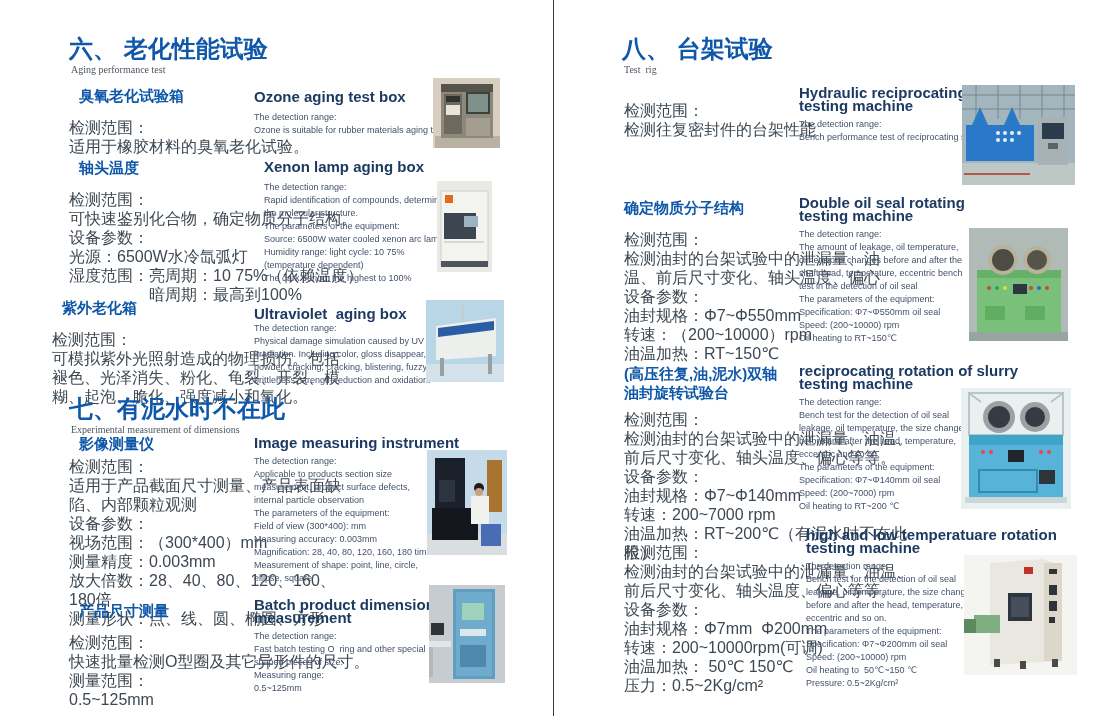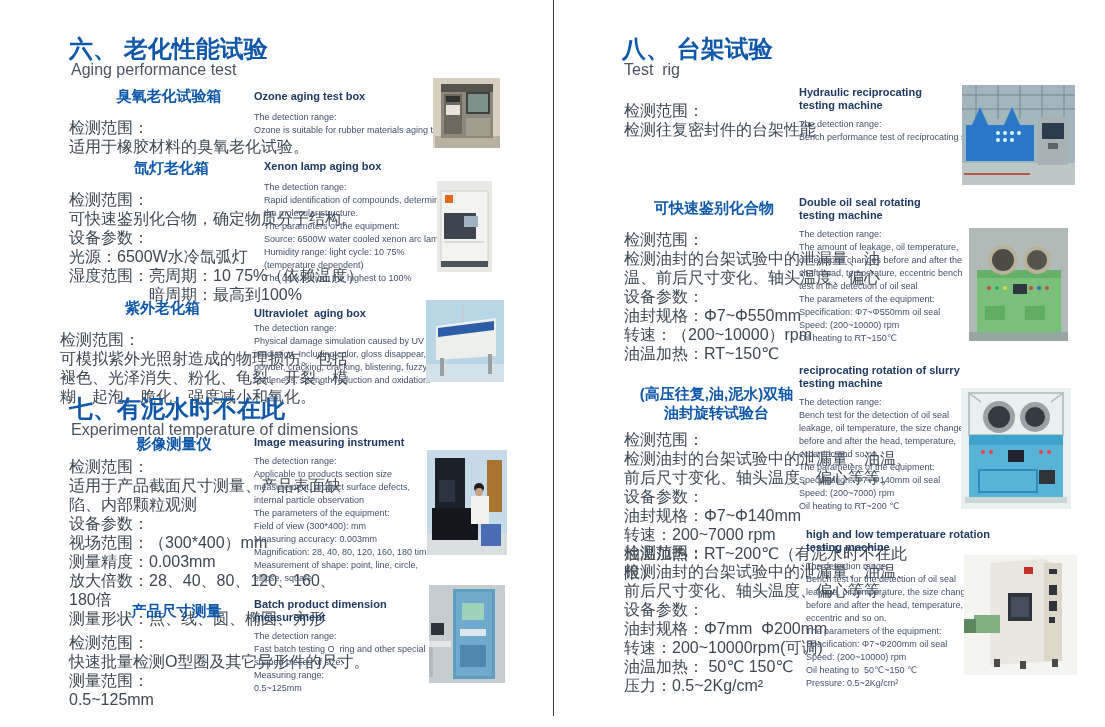--- a/index.html
+++ b/index.html
@@ -3,25 +3,25 @@
 <meta charset="utf-8">
 <style>
   html,body{margin:0;padding:0;}
   body{
     width:1105px;height:727px;position:relative;background:#ffffff;
     font-family:"Liberation Sans","DejaVu Sans",sans-serif;overflow:hidden;
   }
   .abs{position:absolute;margin-left:12px;}
   .divider{position:absolute;left:553px;top:0;width:1px;height:716px;background:#3a3a3a;}
   .sec-title{font-size:24px;font-weight:bold;color:#0e57a9;line-height:26px;margin:0;white-space:pre;}
-  .sec-sub{font-size:16px;color:#4b5560;line-height:11px;margin:2px 0 0 2px;white-space:pre;}
-  .cn-title{font-size:15px;font-weight:bold;color:#0e57a9;line-height:19px;margin:0 0 0 10px;white-space:pre;text-align:center;}
+  .sec-sub{font-size:10px;color:#4b5560;line-height:11px;margin:2px 0 0 2px;white-space:pre;font-family:Liberation Serif, serif;}
+  .cn-title{font-size:15px;font-weight:bold;color:#0e57a9;line-height:19px;margin:0 0 0 10px;white-space:pre;}
   .rp .cn-title{margin-left:0;}
   .cn-body{font-size:16px;color:#3d4852;line-height:19px;margin:13px 0 0 0;white-space:pre;}
-  .en-title{font-size:11px;font-weight:bold;color:#1d3a63;line-height:13px;margin:0;white-space:pre;}
+  .en-title{font-size:15px;font-weight:bold;color:#1d3a63;line-height:13px;margin:0;white-space:pre;}
   .en-body{font-size:9px;color:#44516b;line-height:13px;margin:8px 0 0 0;white-space:pre;}
   .en-body.tight{margin-top:2px;}
   .en-body.m6{margin-top:6px;}
   .photo{position:absolute;overflow:hidden;}
   .photo svg{display:block;width:100%;height:100%;}
 </style>
 </head>
 <body>
 
 <div class="divider"></div>
@@ -52,21 +52,21 @@
       <rect x="11" y="16" width="18" height="40" fill="#6e695e"></rect>
       <rect x="13" y="18" width="14" height="6" fill="#2f332f"></rect>
       <rect x="13" y="27" width="14" height="10" fill="#e8e4da"></rect>
       <rect x="33" y="14" width="24" height="22" fill="#3a423c"></rect>
       <rect x="35" y="16" width="20" height="18" fill="#7d918a"></rect>
       <rect x="33" y="40" width="24" height="18" fill="#a49e90"></rect>
     </svg>
   </div>
 
   <div class="abs" style="left:45px;top:158px;width:195px">
-    <h3 class="cn-title">氙灯老化箱</h3>
+    <h3 class="cn-title">轴头温度</h3>
     <p class="cn-body">检测范围：
 可快速鉴别化合物，确定物质分子结构。
 设备参数：
 光源：6500W水冷氙弧灯
 湿度范围：亮周期：10 75%（依赖温度）
 　　　　　暗周期：最高到100%</p>
   </div>
   <div class="abs" style="left:240px;top:160px;width:185px">
     <h4 class="en-title">Xenon lamp aging box</h4>
     <p class="en-body">The detection range:
@@ -83,21 +83,21 @@
       <rect width="55" height="91" fill="#e9e9e5"></rect>
       <rect x="4" y="10" width="47" height="74" fill="#f3f3f0" stroke="#d0d0cc"></rect>
       <rect x="8" y="14" width="8" height="8" fill="#e06b1f"></rect>
       <rect x="7" y="32" width="32" height="26" fill="#3c4550"></rect>
       <rect x="27" y="35" width="14" height="11" fill="#9db3c4"></rect>
       <rect x="7" y="60" width="40" height="2" fill="#d8d8d4"></rect>
       <rect x="4" y="80" width="47" height="6" fill="#4d545c"></rect>
     </svg>
   </div>
 
-  <div class="abs" style="left:36px;top:298px;width:195px">
+  <div class="abs" style="left:28px;top:298px;width:195px">
     <h3 class="cn-title">紫外老化箱</h3>
     <p class="cn-body">检测范围：
 可模拟紫外光照射造成的物理损伤。包括
 褪色、光泽消失、粉化、龟裂、开裂、模
 糊、起泡、脆化、强度减小和氧化。</p>
   </div>
   <div class="abs" style="left:230px;top:307px;width:190px">
     <h4 class="en-title">Ultraviolet  aging box</h4>
     <p class="en-body tight">The detection range:
 Physical damage simulation caused by UV
@@ -112,21 +112,21 @@
       <polygon points="10,26 70,18 70,56 10,60" fill="#ecefec"></polygon>
       <polygon points="12,28 68,21 68,30 12,37" fill="#2b5ca6"></polygon>
       <rect x="14" y="58" width="4" height="18" fill="#9aa0a2"></rect>
       <rect x="62" y="54" width="4" height="20" fill="#9aa0a2"></rect>
       <rect x="36" y="6" width="2" height="16" fill="#c4ccd0"></rect>
     </svg>
   </div>
 
   <div class="abs" style="left:45px;top:396px">
     <h1 class="sec-title">七、有泥水时不在此</h1>
-    <div class="sec-sub">Experimental temperature of dimensions</div>
+    <div class="sec-sub">Experimental measurement of dimensions</div>
   </div>
 
   <div class="abs" style="left:45px;top:434px;width:200px">
     <h3 class="cn-title">影像测量仪</h3>
     <p class="cn-body" style="margin-top:4px">检测范围：
 适用于产品截面尺寸测量、产品表面缺
 陷、内部颗粒观测
 设备参数：
 视场范围：（300*400）mm
 测量精度：0.003mm
@@ -236,21 +236,21 @@
           <circle cx="50" cy="55" r="2"></circle>
       </g>
       <rect x="76" y="32" width="30" height="48" fill="#a7b2b6"></rect>
       <rect x="80" y="38" width="22" height="16" fill="#2b3a4c"></rect>
       <rect x="86" y="58" width="10" height="6" fill="#5a6468"></rect>
       <rect x="2" y="88" width="66" height="2" fill="#b6574a"></rect>
     </svg>
   </div>
 
   <div class="abs" style="left:46px;top:198px;width:180px">
-    <h3 class="cn-title">可快速鉴别化合物</h3>
+    <h3 class="cn-title">确定物质分子结构</h3>
     <p class="cn-body">检测范围：
 检测油封的台架试验中的泄漏量、油
 温、前后尺寸变化、轴头温度、偏心
 设备参数：
 油封规格：Φ7~Φ550mm
 转速：（200~10000）rpm
 油温加热：RT~150℃</p>
   </div>
   <div class="abs" style="left:221px;top:196px;width:180px">
     <h4 class="en-title">Double oil seal rotating
@@ -280,21 +280,21 @@
       <circle cx="36" cy="60" r="2" fill="#dddd33"></circle>
         <circle cx="62" cy="60" r="2" fill="#cc4444"></circle>
       <circle cx="70" cy="60" r="2" fill="#3366cc"></circle>
         <circle cx="78" cy="60" r="2" fill="#cc4444"></circle>
       <rect x="44" y="56" width="14" height="10" fill="#2e3640"></rect>
       <rect x="16" y="78" width="20" height="14" fill="#5fae61"></rect>
       <rect x="56" y="78" width="20" height="14" fill="#5fae61"></rect>
     </svg>
   </div>
 
-  <div class="abs" style="left:46px;top:384px;width:185px">
+  <div class="abs" style="left:46px;top:364px;width:185px">
     <h3 class="cn-title">(高压往复,油,泥水)双轴
 油封旋转试验台</h3>
     <p class="cn-body" style="margin-top:8px">检测范围：
 检测油封的台架试验中的泄漏量、油温、
 前后尺寸变化、轴头温度、偏心等等。
 设备参数：
 油封规格：Φ7~Φ140mm
 转速：200~7000 rpm
 油温加热：RT~200℃（有泥水时不在此
 限）</p>

